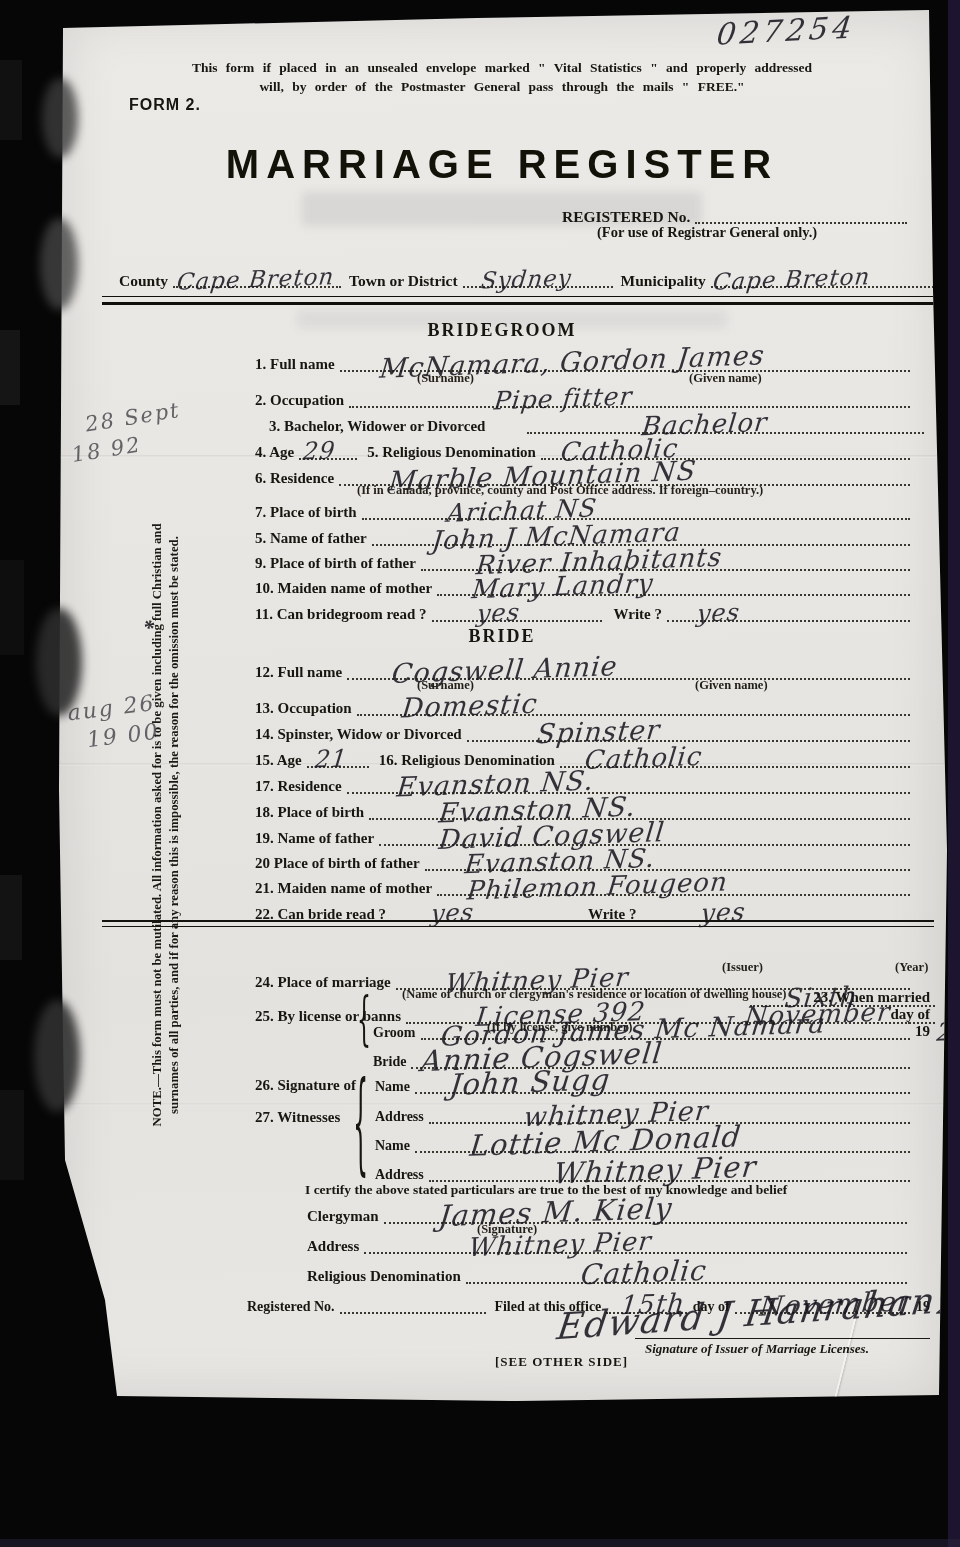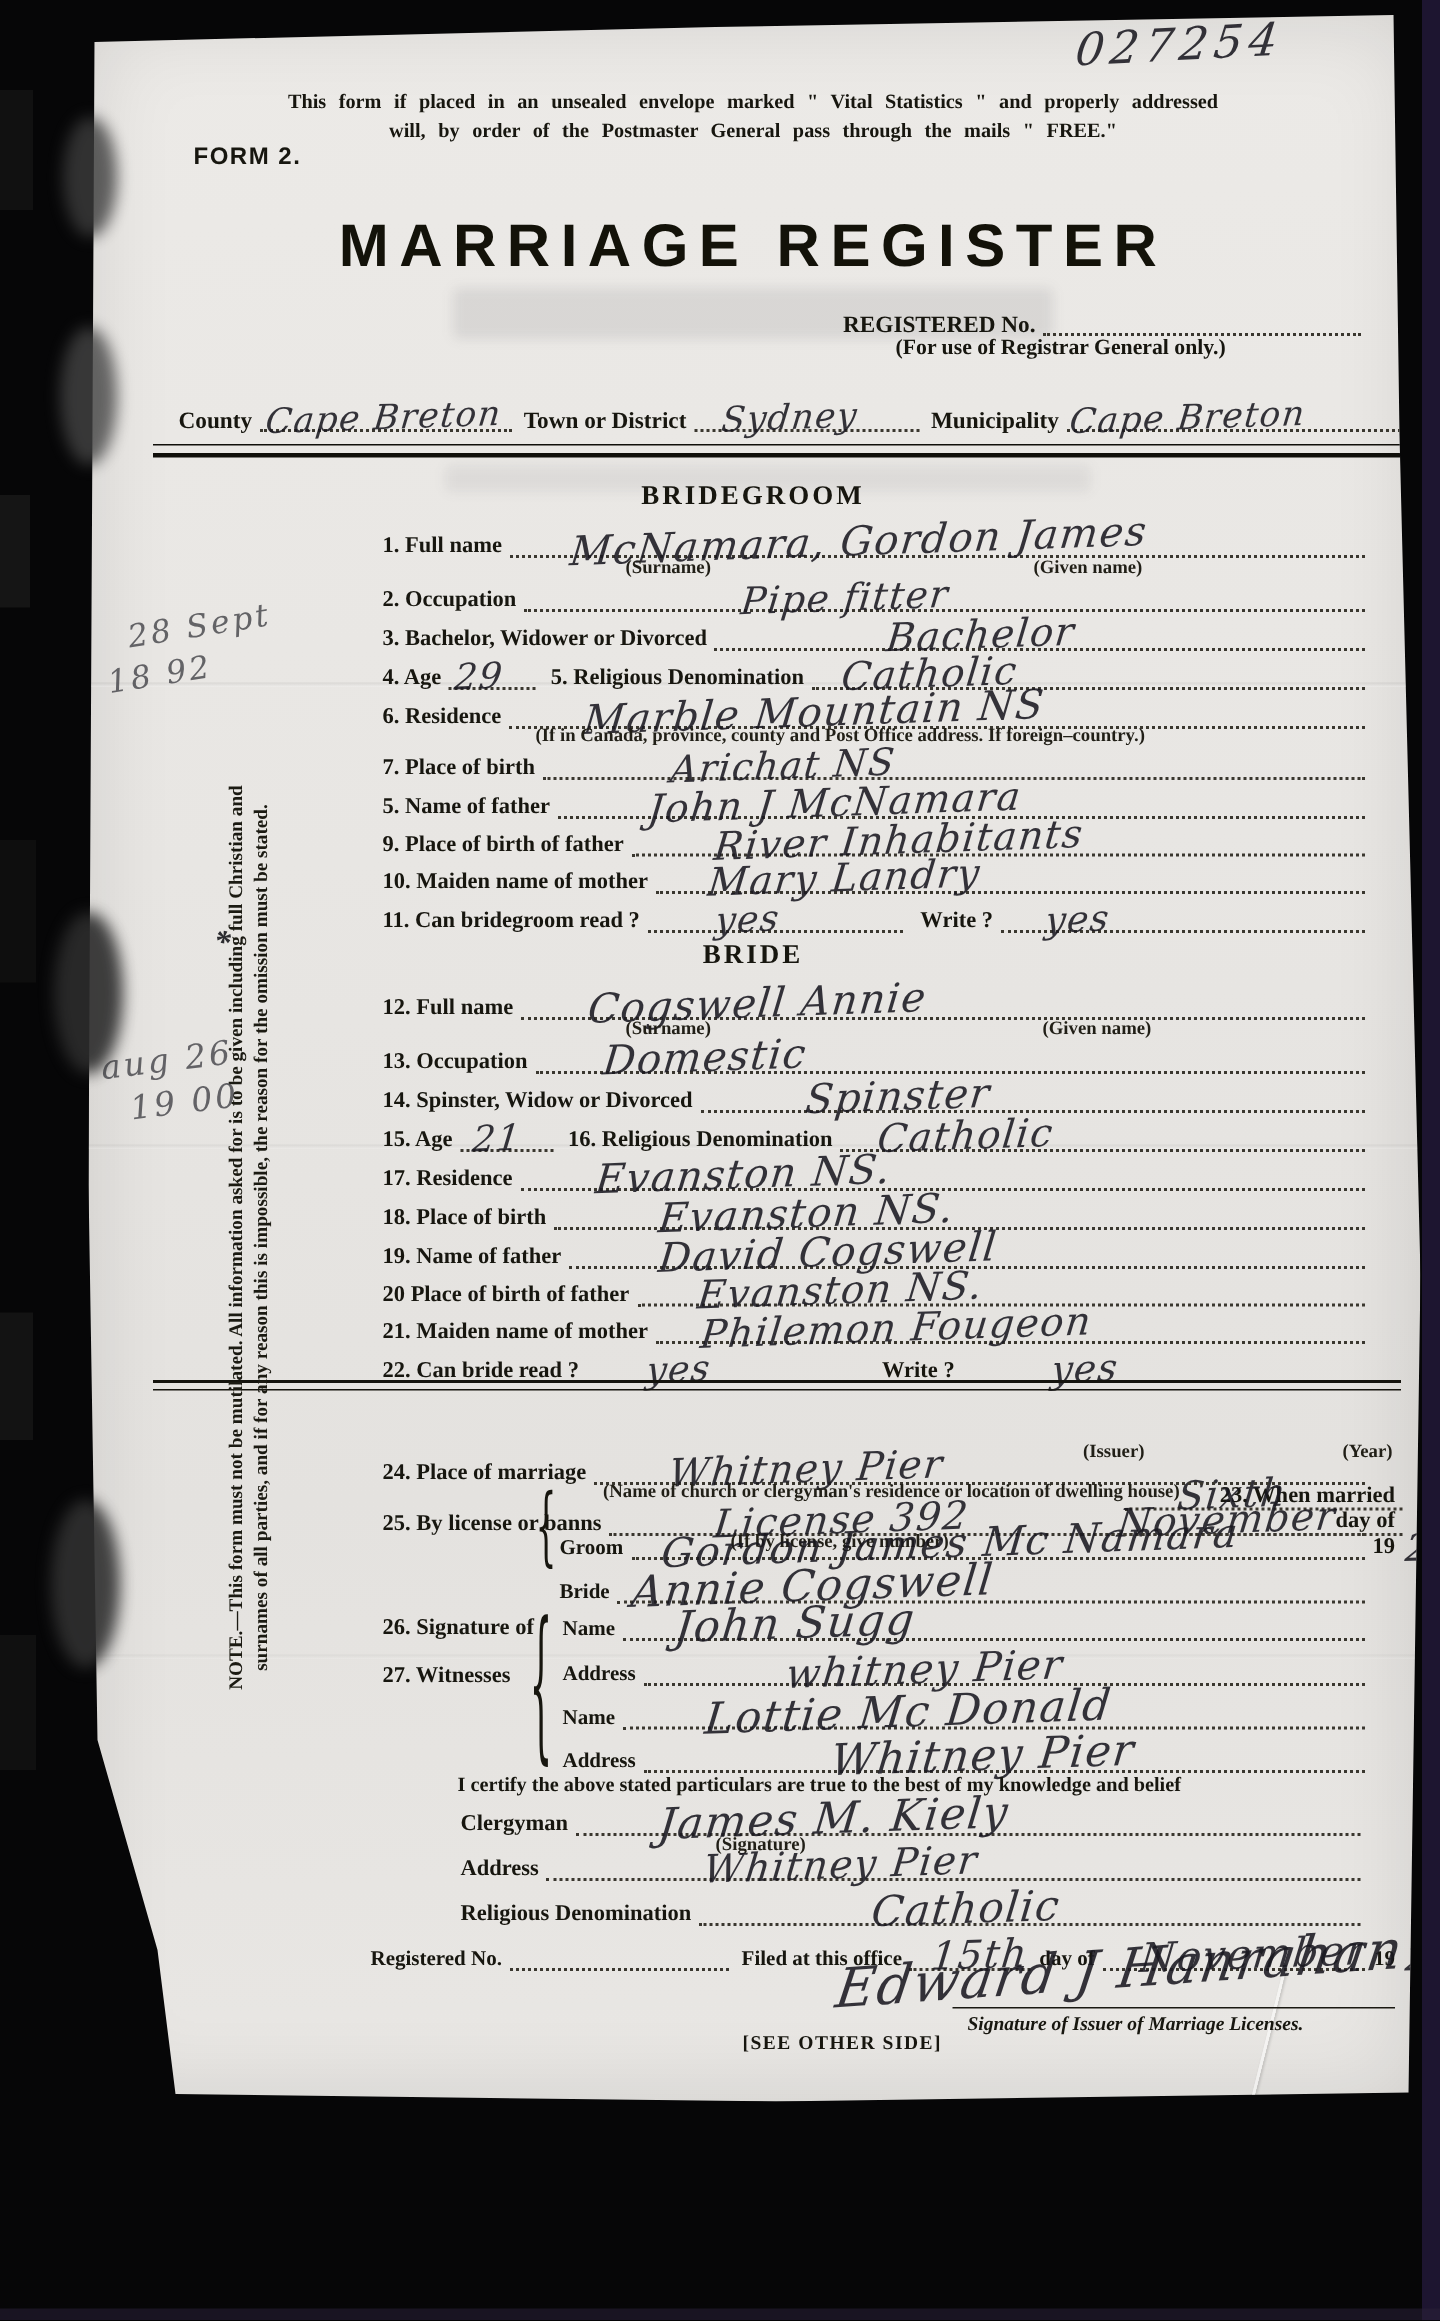--- a/index.html
+++ b/index.html
@@ -106,21 +106,21 @@
     <div class="abs sub" style="left:360px;top:361px;">(Surname)</div>
     <div class="abs sub" style="left:632px;top:361px;">(Given name)</div>
 
     <div class="row" style="left:198px;top:376px;width:655px;">
       <span class="lbl">2. Occupation</span>
       <span class="ln">
         <span class="hw" style="left:145px;font-size:25px;">Pipe fitter</span>
       </span>
     </div>
 
-    <div class="row" style="left:198px;top:402px;width:655px;">
+    <div class="row" style="left:212px;top:402px;width:655px;gap:37px;">
       <span class="lbl">3. Bachelor, Widower or Divorced</span>
       <span class="ln">
         <span class="hw" style="left:115px;font-size:26px;">Bachelor</span>
       </span>
     </div>
 
     <div class="row" style="left:198px;top:428px;width:655px;">
       <span class="lbl">4. Age</span>
       <span class="lnf" style="width:58px;">
         <span class="hw" style="left:4px;font-size:24px;">29</span>

